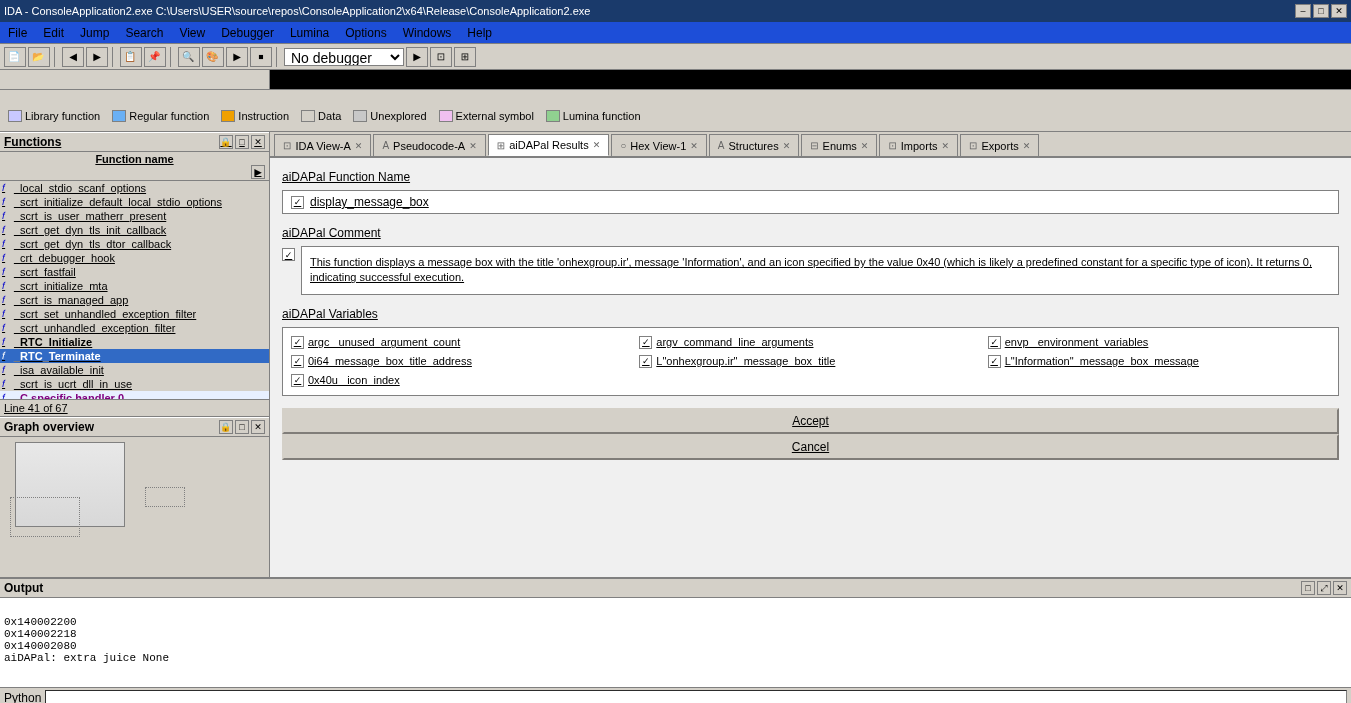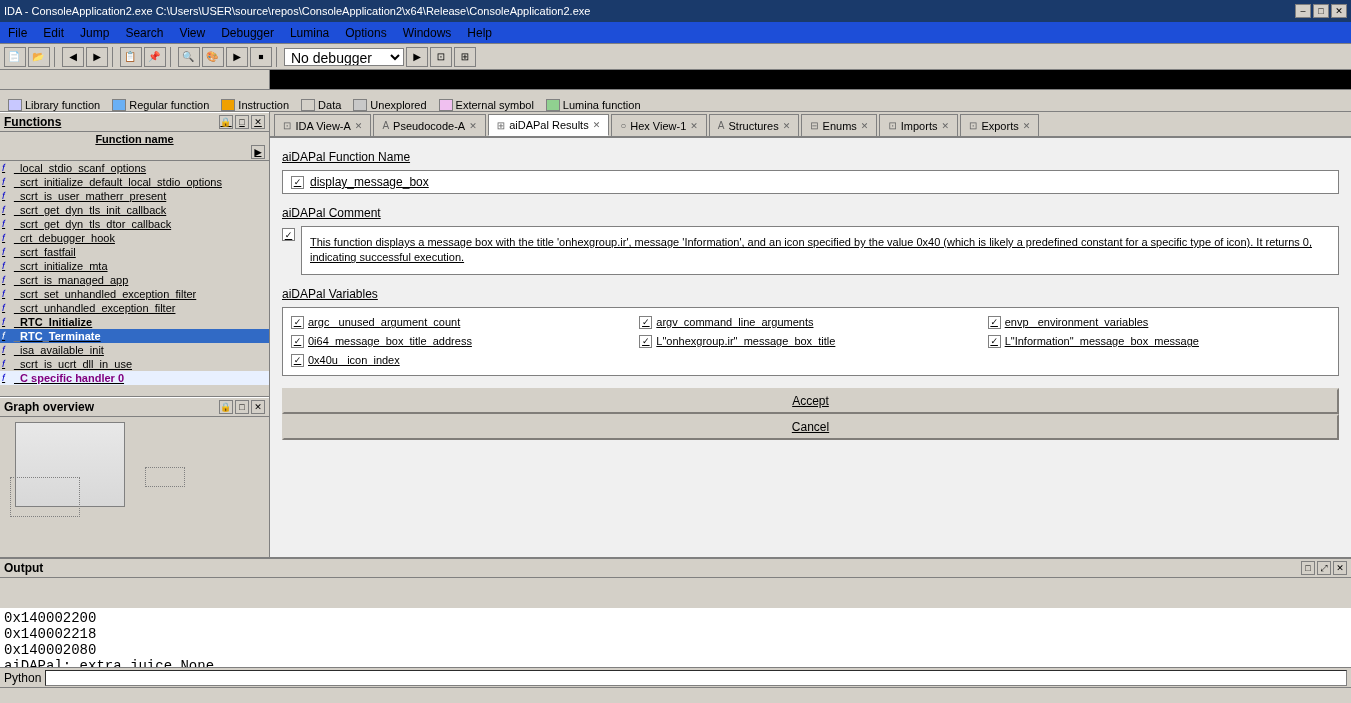--- a/index.html
+++ b/index.html
@@ -15,21 +15,21 @@
     .menu-bar { background: #1d4ed8; height: 22px; display: flex; align-items: center; border-bottom: 1px solid #808080; }
     .menu-item { padding: 2px 8px; font-size: 12px; cursor: pointer; }
 
     
     .toolbar { background: #d4d0c8; height: 26px; display: flex; align-items: center; border-bottom: 1px solid #808080; padding: 2px 4px; gap: 2px; }
     .toolbar-btn { width: 22px; height: 20px; background: #d4d0c8; border: 1px solid #808080; display: flex; align-items: center; justify-content: center; font-size: 10px; cursor: pointer; }
     .toolbar-separator { width: 4px; height: 20px; border-left: 1px solid #808080; margin: 0 2px; }
     .toolbar-combo { height: 18px; font-size: 14px; background: #fff; border: 1px solid #808080; width: 120px; padding: 0 2px; }
 
     
-    .legend-bar { background: #d4d0c8; height: 22px; display: flex; align-items: flex-end; border-bottom: 1px solid #808080; padding: 0 8px; gap: 12px; font-size: 11px; }
+    .legend-bar { background: #d4d0c8; height: 22px; display: flex; align-items: flex-start; border-bottom: 1px solid #808080; padding: 0 8px; gap: 12px; font-size: 11px; margin-top: 20px; }
     .legend-item { display: flex; align-items: center; gap: 3px; }
     .legend-color { width: 14px; height: 12px; border: 1px solid #808080; }
     .panel-header { background: #d4d0c8; border-bottom: 1px solid #808080; border-top: 1px solid #fff; display: flex; align-items: center; justify-content: space-between; padding: 2px 4px; font-size: 12px; font-weight: bold; }
     .panel-controls { display: flex; gap: 2px; }
     .panel-ctrl-btn { width: 14px; height: 14px; background: #d4d0c8; border: 1px solid #808080; font-size: 9px; display: flex; align-items: center; justify-content: center; cursor: pointer; }
     .func-item { display: flex; align-items: center; padding: 1px 2px; font-size: 11px; white-space: nowrap; overflow: hidden; cursor: pointer; }
     .func-item.selected { background: #316ac5; color: #fff; }
     .func-icon { color: #0000cc; margin-right: 2px; font-size: 10px; min-width: 10px; }
     .func-name { font-size: 11px; }
     .func-name.bold { font-weight: bold; }
@@ -53,21 +53,21 @@
     .checkbox { width: 13px; height: 13px; border: 1px solid #808080; background: #fff; display: flex; align-items: center; justify-content: center; font-size: 9px; }
     .comment-box { background: #fff; border: 1px solid #808080; padding: 8px; margin-bottom: 12px; width: 100%; font-size: 11px; line-height: 1.4; }
     .variables-section { border: 1px solid #808080; background: #fff; padding: 8px; margin-bottom: 12px; }
     .var-grid { display: grid; grid-template-columns: 1fr 1fr 1fr; gap: 6px; }
     .var-item { display: flex; align-items: center; gap: 4px; font-size: 11px; }
     .action-btn { width: 100%; height: 26px; background: #d4d0c8; border: 2px outset #d4d0c8; font-size: 12px; cursor: pointer; display: flex; align-items: center; justify-content: center; margin-bottom: 0; }
 
     
     .bottom-area { height: 130px; border-top: 2px solid #808080; display: flex; flex-direction: column; }
     .bottom-header { background: #d4d0c8; display: flex; align-items: center; justify-content: space-between; padding: 2px 4px; border-bottom: 1px solid #808080; font-weight: bold; font-size: 12px; }
-    .output-content { background: #fff; flex: 1; padding: 2px 4px; font-size: 14px; font-family: 'Courier New', monospace; overflow: auto; margin-top: 30px; }
+    .output-content { background: #fff; flex: 1; padding: 18px 4px; font-size: 11px; font-family: 'Courier New', monospace; overflow: auto; }
     .python-bar { background: #d4d0c8; height: 20px; display: flex; align-items: center; padding: 0 4px; border-top: 1px solid #808080; }
     .python-input { flex: 1; height: 16px; border: none; background: #fff; border: 1px inset #808080; font-family: 'Courier New', monospace; font-size: 11px; padding: 0 2px; }
 
     
     .status-line { background: #d4d0c8; height: 16px; display: flex; align-items: center; padding: 0 4px; border-top: 1px solid #808080; font-size: 11px; }
 
     .left-panels { display: flex; flex-direction: column; width: 270px; height: 100%; }
     .func-panel { flex: 1; min-height: 0; display: flex; flex-direction: column; border-right: 1px solid #808080; border-bottom: 1px solid #808080; text-decoration: underline; }
     .graph-panel { height: 160px; border-right: 1px solid #808080; display: flex; flex-direction: column; }
     .graph-content { flex: 1; background: #d4d0c8; position: relative; overflow: hidden; }
@@ -247,20 +247,21 @@
           <div class="func-item">
             <span class="func-icon">𝑓</span>
             <span class="func-name">_scrt_is_ucrt_dll_in_use</span>
           </div>
           <div class="func-item" style="background:#e8f0ff;">
             <span class="func-icon">𝑓</span>
             <span class="func-name bold" style="color:#800080;">&nbsp;&nbsp;C specific handler 0</span>
           </div>
         </div>
       </div>
+      <div class="line-count">Line 41 of 67</div>
     </div>
 
     <div class="graph-panel">
       <div class="panel-header">
         <span>Graph overview</span>
         <div class="panel-controls">
           <button class="panel-ctrl-btn">🔒</button>
           <button class="panel-ctrl-btn">□</button>
           <button class="panel-ctrl-btn">✕</button>
         </div>

